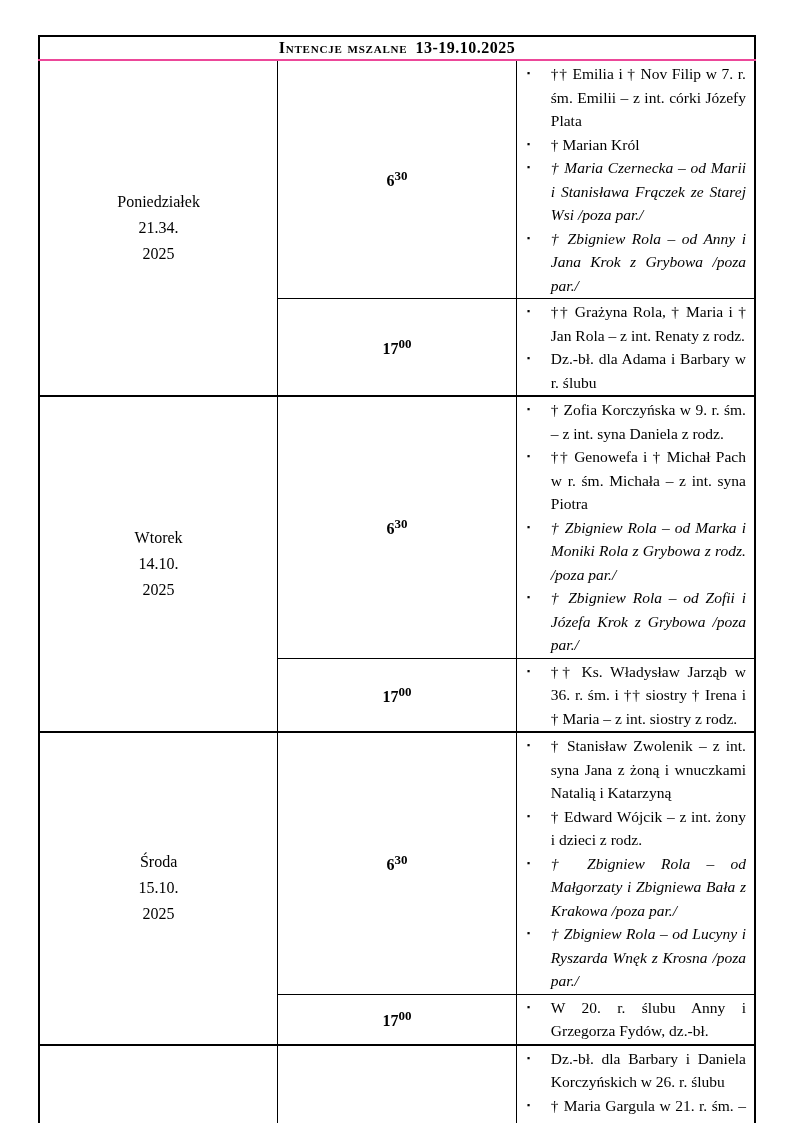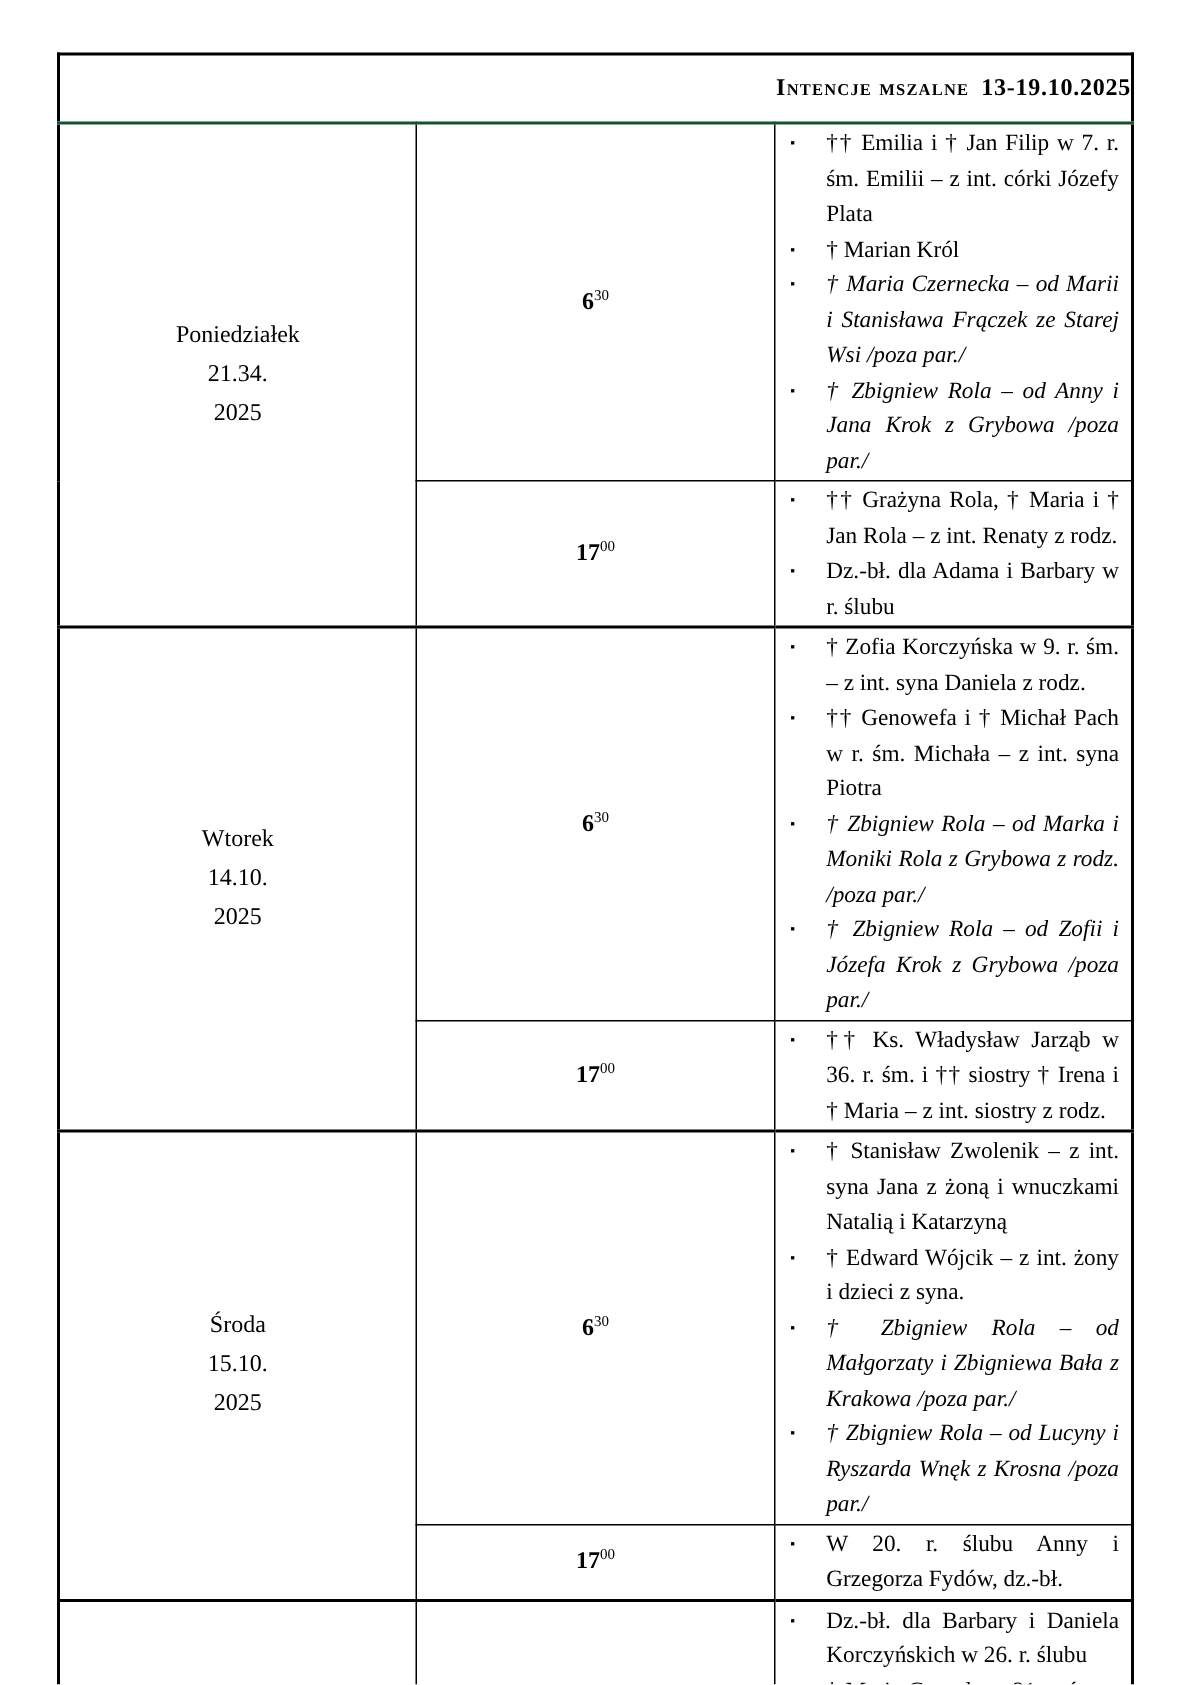--- a/index.html
+++ b/index.html
@@ -14,45 +14,45 @@
     overflow: hidden;
   }
   table.intentions {
     width: 100%;
     border-collapse: collapse;
     border: 2.5px solid #000;
     table-layout: fixed;
   }
   td { border: 1px solid #000; padding: 0; }
   tr.title-row td {
-    border-bottom: 2px solid #14532d;
-    text-align: right;
+    border-bottom: 2px solid #ec4899;
+    text-align: center;
     font-weight: bold;
     font-size: 16px;
-    padding: 13px 0;
+    padding: 2px 0;
   }
   .title-main { font-variant: small-caps; letter-spacing: 0.8px; }
   .title-date { margin-left: 8px; letter-spacing: 0.5px; }
   tr.day-start > td { border-top: 2px solid #000; }
   td.day-cell {
     width: 116px;
     text-align: center;
     vertical-align: middle;
     font-weight: normal;
     font-size: 16px;
     line-height: 26px;
   }
   td.time-cell {
     width: 46px;
     text-align: center;
     vertical-align: middle;
     font-weight: bold;
     font-size: 16px;
   }
-  td.time-cell sup { font-size: 10px; font-weight: normal; margin-top: 22px; }
+  td.time-cell sup { font-size: 13px; font-weight: bold; margin-top: 22px; }
   td.items-cell {
     vertical-align: middle;
     padding: 1px 8px 1px 4px;
     font-size: 15.5px;
     line-height: 23.5px;
   }
   .item { display: flex; }
   .bullet {
     flex: 0 0 24px;
     padding-left: 6px;
@@ -78,21 +78,21 @@
     <tr class="day-start">
           <td class="day-cell" rowspan="2">
             <div>Poniedziałek</div>
             <div>21.34.</div>
             <div>2025</div>
           </td>
           <td class="time-cell"><span>6</span><sup>30</sup></td>
           <td class="items-cell">
             <div class="item">
               <span class="bullet"></span>
-              <span class="item-text">†† Emilia i † Jan Filip w 7. r. śm. Emilii – z int. córki Józefy Plata</span>
+              <span class="item-text">†† Emilia i † Nov Filip w 7. r. śm. Emilii – z int. córki Józefy Plata</span>
             </div>
             <div class="item">
               <span class="bullet"></span>
               <span class="item-text">† Marian Król</span>
             </div>
             <div class="item">
               <span class="bullet"></span>
               <span class="item-text italic">† Maria Czernecka – od Marii i Stanisława Frączek ze Starej Wsi /poza par./</span>
             </div>
             <div class="item">
@@ -156,21 +156,21 @@
             <div>2025</div>
           </td>
           <td class="time-cell"><span>6</span><sup>30</sup></td>
           <td class="items-cell">
             <div class="item">
               <span class="bullet"></span>
               <span class="item-text">† Stanisław Zwolenik – z int. syna Jana z żoną i wnuczkami Natalią i Katarzyną</span>
             </div>
             <div class="item">
               <span class="bullet"></span>
-              <span class="item-text">† Edward Wójcik – z int. żony i dzieci z syna.</span>
+              <span class="item-text">† Edward Wójcik – z int. żony i dzieci z rodz.</span>
             </div>
             <div class="item">
               <span class="bullet"></span>
               <span class="item-text italic">† Zbigniew Rola – od Małgorzaty i Zbigniewa Bała z Krakowa /poza par./</span>
             </div>
             <div class="item">
               <span class="bullet"></span>
               <span class="item-text italic">† Zbigniew Rola – od Lucyny i Ryszarda Wnęk z Krosna /poza par./</span>
             </div>
           </td>

